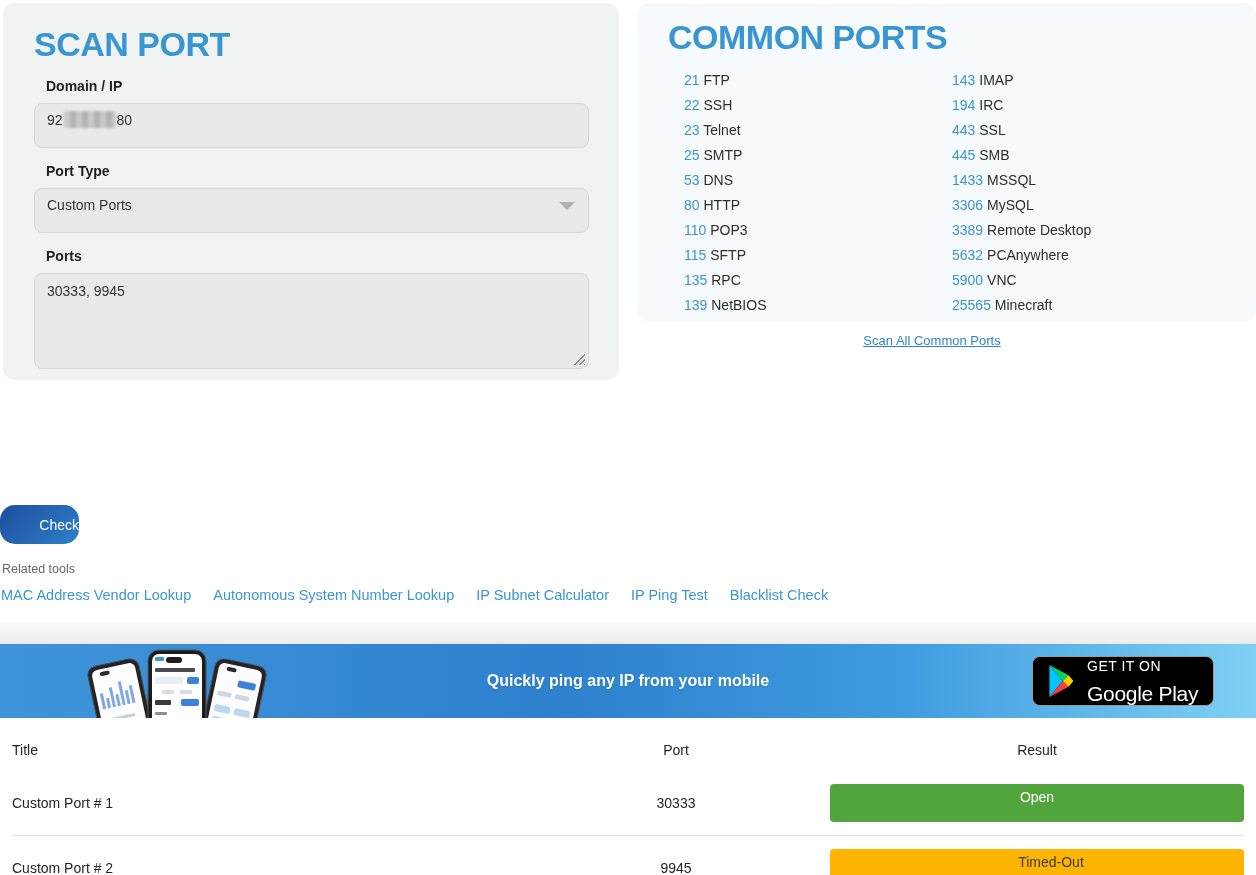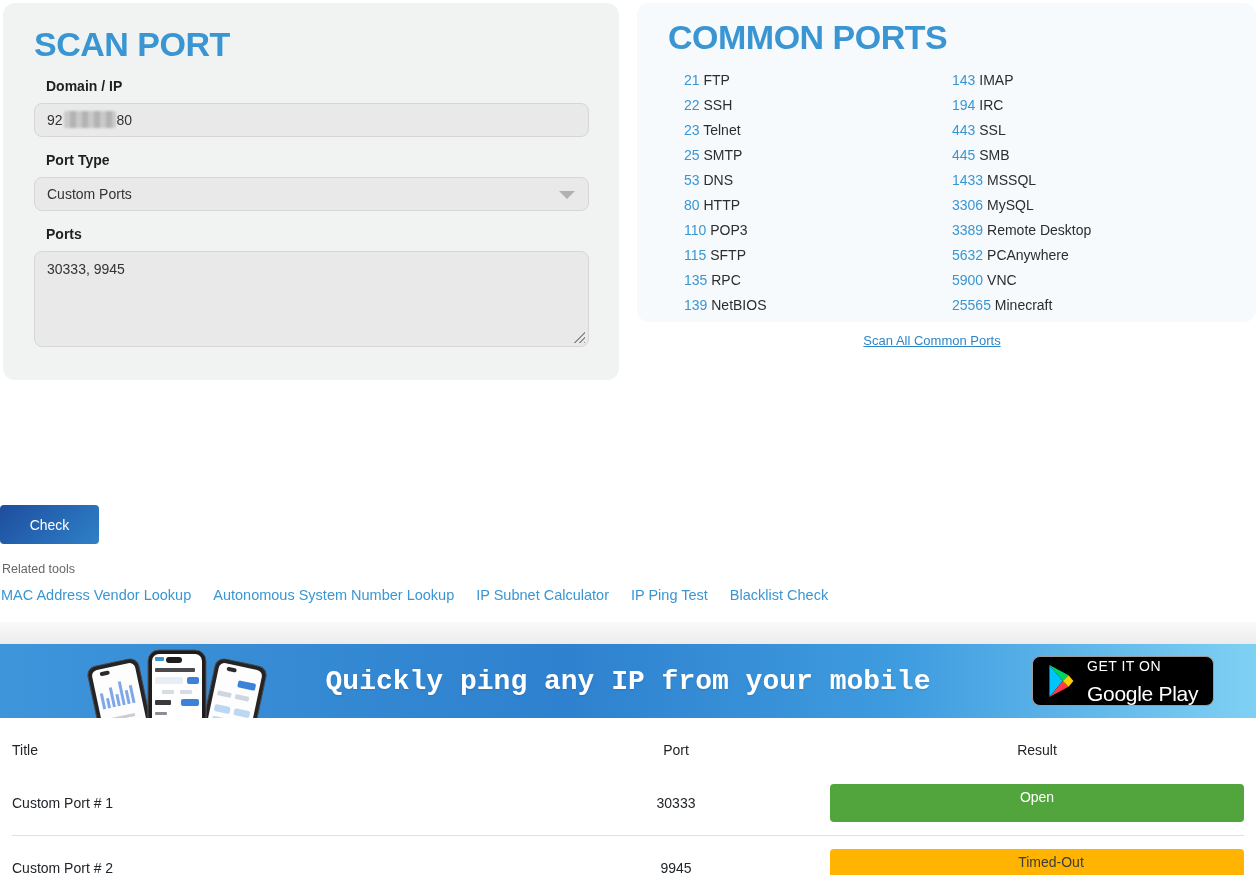--- a/index.html
+++ b/index.html
@@ -9,21 +9,21 @@
 
   
   .card-title { font-size:34px; font-weight:700; color:#3a96d2; letter-spacing:-0.5px; }
 
   .scan-card { position:absolute; left:3px; top:3px; width:616px; height:377px;
                background:#f1f2f2; border-radius:12px; padding:22px 47px 0 31px; }
   .scan-card .card-title { margin-bottom:14px; }
   .form-label { display:block; font-size:14px; font-weight:700; color:#1f1f1f; margin:15px 12px 9px; }
   .field { position:relative; width:555px; background:#e9e9e9; border:1px solid #d6d6d6;
            border-radius:8px; font-size:14px; color:#333; }
-  .field.single { height:34px; line-height:32px; padding:0 12px; }
+  .field.single { height:45px; line-height:32px; padding:0 12px; }
   .field.area { height:96px; padding:9px 12px; }
   .redacted { display:inline-block; width:52px; height:17px; margin:0 1px; vertical-align:-3px;
               border-radius:2px; filter:blur(1px);
               background-image:repeating-linear-gradient(90deg,#c9c9c9 0 6px,#b3b3b3 6px 12px),
                                repeating-linear-gradient(0deg,rgba(210,210,210,.8) 0 6px,rgba(170,170,170,.8) 6px 12px); }
   .caret { position:absolute; right:13px; top:13px; width:0; height:0;
            border-left:8px solid transparent; border-right:8px solid transparent;
            border-top:8px solid #b1b1b1; }
   .resize-handle { position:absolute; right:3px; bottom:3px; width:12px; height:12px;
                    clip-path:polygon(100% 0,100% 100%,0 100%);
@@ -36,34 +36,34 @@
   .ports-col.c1 { left:16px; }
   .ports-col.c2 { left:284px; }
   .port-item { height:25px; line-height:25px; font-size:14px; cursor:pointer; white-space:nowrap; }
   .pnum { color:#3a96d2; }
   .pname { color:#2d2d2d; }
 
   .scan-all-wrap { position:absolute; left:608px; right:0; top:331px; text-align:center; }
   .scan-all { font-size:13px; color:#2e86c8; text-decoration:underline; cursor:pointer; }
 
   
-  .check-btn { position:absolute; left:0; top:505px; width:99px; height:39px; border:none;
-               border-radius:4px; background:linear-gradient(135deg,#1d4e9e 0%,#2f80c8 100%);
-               color:#fff; font-size:14px; font-family:"Liberation Sans",sans-serif; cursor:pointer; }
+  .check-btn { position:absolute; left:0; top:505px; width:79px; height:39px; border:none;
+               border-radius:15px; background:linear-gradient(135deg,#1d4e9e 0%,#2f80c8 100%);
+               color:#fff; font-size:14px; font-family:"Liberation Sans",sans-serif; cursor:pointer;text-align:right; }
   .related-label { position:absolute; left:2px; top:562px; font-size:12.5px; color:#666; }
   .related-links { position:absolute; left:1px; top:587px; display:flex; gap:22px; }
   .rlink { font-size:14.5px; color:#3a96d2; text-decoration:none; cursor:pointer; white-space:nowrap; }
 
   
   .footer-strip { position:absolute; left:0; top:622px; width:100%; height:22px;
                   background:linear-gradient(#fafafa,#ececec); }
   .banner { position:absolute; left:0; top:644px; width:100%; height:74px; overflow:hidden;
             background:linear-gradient(90deg,#3e95da 0%,#2e81ce 45%,#3f9cdf 72%,#7fd0f3 100%);
             display:flex; align-items:center; justify-content:center; }
-  .banner-headline { font-size:28px; font-weight:700; color:#fff; text-shadow:0 1px 2px rgba(0,0,0,.12);font-family:Liberation Mono, monospace; }
+  .banner-headline { font-size:16px; font-weight:700; color:#fff; text-shadow:0 1px 2px rgba(0,0,0,.12); }
   .phones { position:absolute; left:84px; top:4px; }
   .gplay { position:absolute; right:42px; top:12px; width:182px; height:50px; background:#000;
            border:1px solid #9b9b9b; border-radius:8px; display:flex; align-items:center;
            padding:0 14px; gap:12px; cursor:pointer; text-decoration:none; }
   .gplay-text { color:#fff; line-height:1; }
   .gplay-line1 { display:block; font-size:14px; letter-spacing:.5px; margin-bottom:10px; }
   .gplay-line2 { display:block; font-size:21px; font-weight:500; letter-spacing:-0.3px; }
 
   
   .results { position:absolute; left:0; top:718px; width:1256px; padding:0 12px; }

